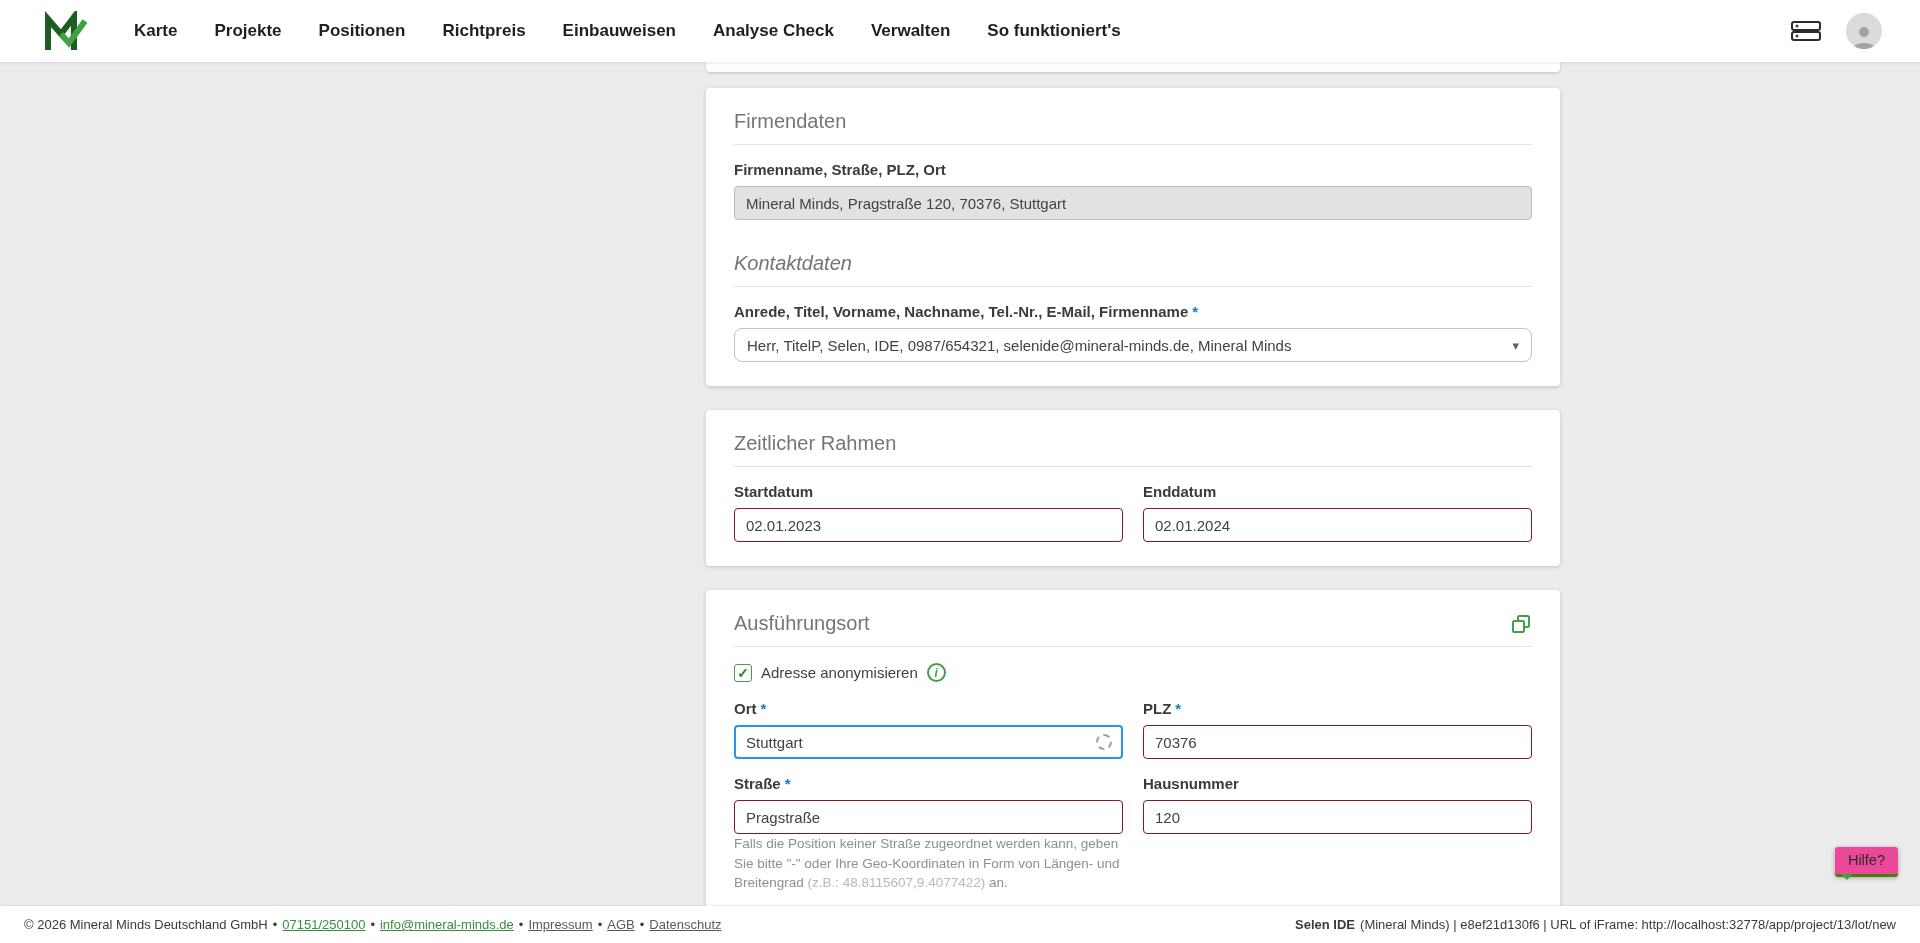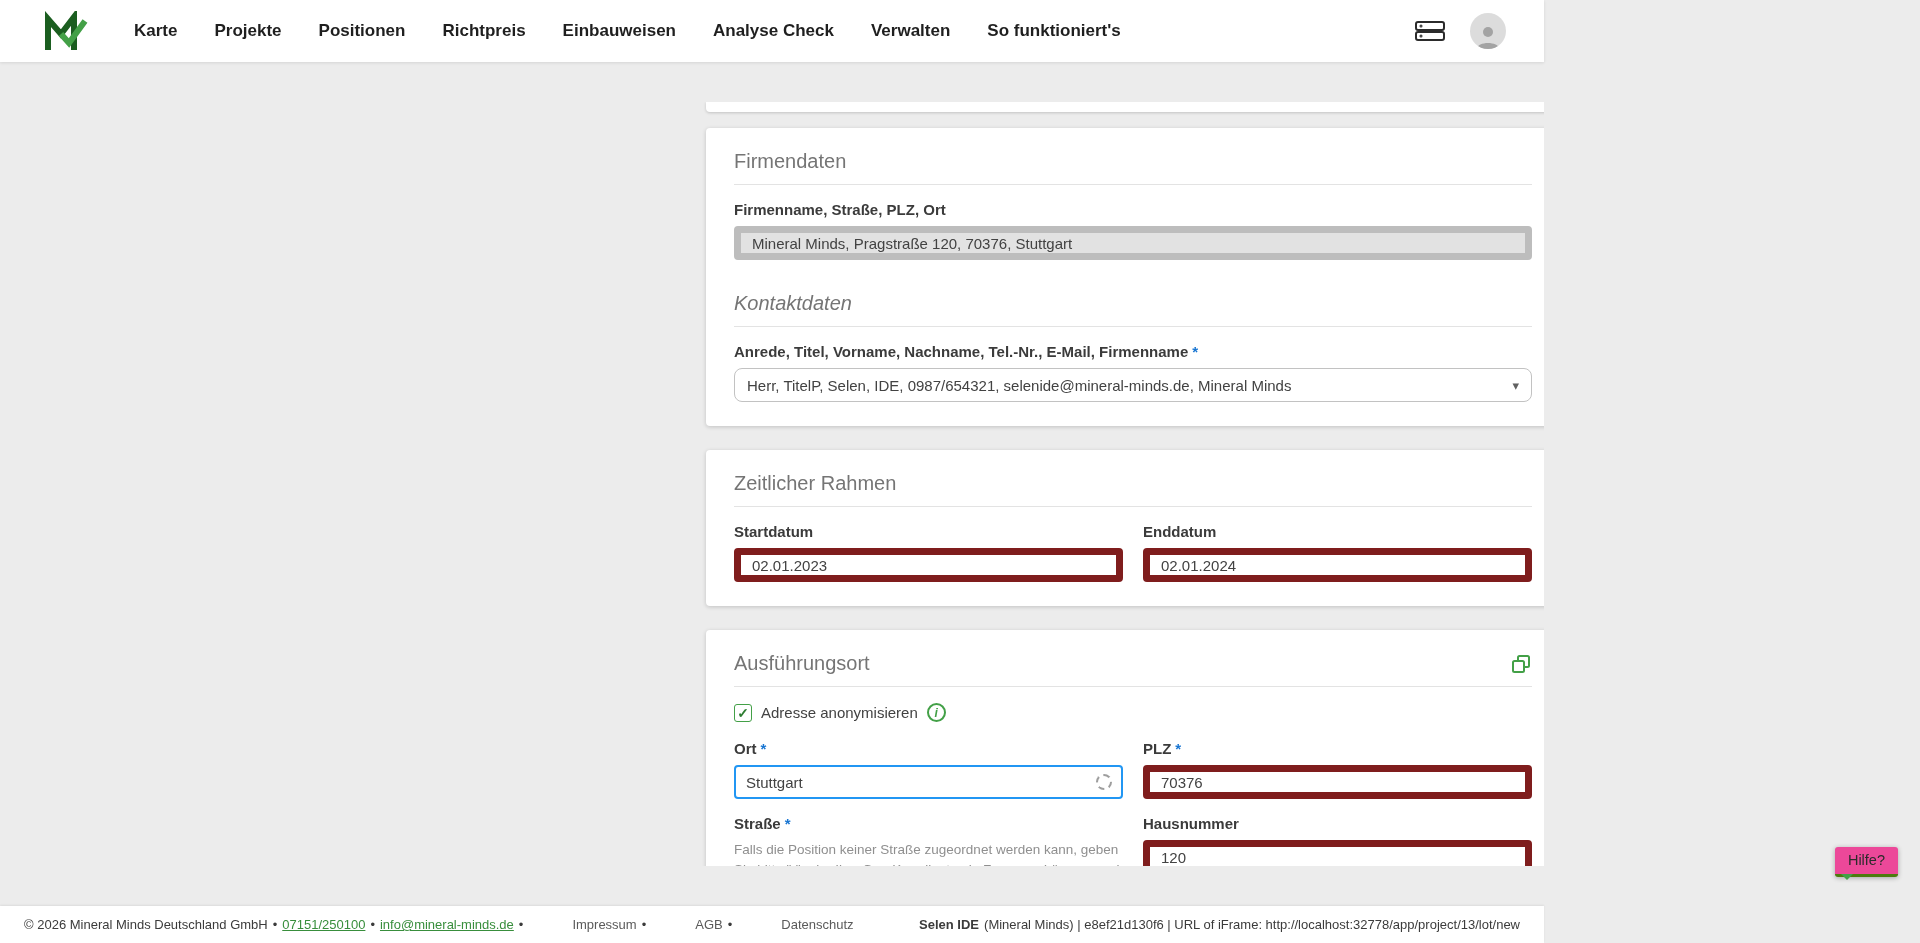--- a/index.html
+++ b/index.html
@@ -2,21 +2,21 @@
 <html><head>
 <meta charset="utf-8">
 <style>
   * { box-sizing: border-box; margin: 0; padding: 0; }
   html, body { width: 1920px; height: 943px; overflow: hidden; }
   body {
     font-family: "Liberation Sans", sans-serif;
     background: #ececec;
     color: #3b3b3b;
   }
-  .page { width: 1544px; height: 943px; display: flex; flex-direction: column; gap: 40px; }
+  .page { width: 1920px; height: 943px; display: flex; flex-direction: column; }
 
   
   nav.topbar {
     height: 62px; background: #fff; display: flex; align-items: center;
     padding: 0 38px 0 44px; box-shadow: 0 1px 3px rgba(0,0,0,.10);
     position: relative; z-index: 5; flex: 0 0 auto;
   }
   .logo { margin-right: 46px; display: flex; align-items: center; cursor: pointer; }
   .nav-items { display: flex; align-items: center; gap: 37px; }
   .nav-item {
@@ -44,21 +44,21 @@
   .card-title { font-size: 20px; font-weight: 400; color: #757575; }
   .card-title-row { display: flex; align-items: center; justify-content: space-between; }
   hr.rule { border: none; border-top: 1px solid #e3e3e3; margin: 11px 0 16px 0; }
 
   label.field-label {
     display: block; font-size: 15px; font-weight: 700; color: #3b3b3b; margin-bottom: 8px;
   }
   .req { color: #1976d2; margin-left: 4px; font-weight: 700; }
 
   .field {
-    width: 100%; height: 34px; border: 7px solid #7f1d1d; border-radius: 4px;
+    width: 100%; height: 34px; border: 1px solid #7f1d1d; border-radius: 4px;
     padding: 0 11px; font-size: 15px; color: #424242; background: #fff;
     font-family: "Liberation Sans", sans-serif; outline: none;
   }
   .field--disabled { background: #e2e2e2; border-color: #bdbdbd; color: #424242; }
   .input-wrap { position: relative; }
   .field--focus { border: 2px solid #2196f3; padding: 0 10px; }
   .spinner {
     position: absolute; right: 11px; top: 50%; margin-top: -8px;
     width: 16px; height: 16px; border: 2px dashed #9e9e9e; border-radius: 50%;
     animation: spin 1.4s linear infinite;
@@ -107,21 +107,21 @@
 
   
   footer.pagefoot {
     height: 37px; background: #fff; flex: 0 0 auto;
     display: flex; align-items: center; justify-content: space-between;
     padding: 0 24px; font-size: 13px; color: #3b3b3b;
     box-shadow: 0 -1px 2px rgba(0,0,0,.07); position: relative; z-index: 5;
   }
   .foot-left, .foot-right { display: flex; align-items: center; gap: 5px; white-space: nowrap; }
   .foot-link-green { color: #388e3c; text-decoration: underline; cursor: pointer; }
-  .foot-link-gray { color: #5a5a5a; cursor: pointer; margin-left: 44px; }
+  .foot-link-gray { color: #5a5a5a; text-decoration: underline; cursor: pointer; }
   .foot-bold { font-weight: 700; }
 </style>
 </head>
 <body>
 
 <div class="page">
 
   <nav class="topbar">
     <div class="logo">
       <svg width="44" height="40" viewBox="0 0 44 40">
@@ -232,20 +232,21 @@
             </label>
             <input class="field" value="70376" style="">
           </div>
         </div>
 
         <div class="row2">
           <div>
             <label class="field-label">
               <span>Straße</span><span class="req">*</span>
             </label>
+            <input class="field" value="Pragstraße" style="">
             <p class="hint"><span>Falls die Position keiner Straße zugeordnet werden kann, geben Sie bitte "-" oder Ihre Geo-Koordinaten in Form von Längen- und Breitengrad </span><span class="hint-example">(z.B.: 48.8115607,9.4077422)</span><span> an.</span></p>
           </div>
           <div>
             <label class="field-label">Hausnummer</label>
             <input class="field" value="120" style="">
           </div>
         </div>
       </section>
 
     </div>

